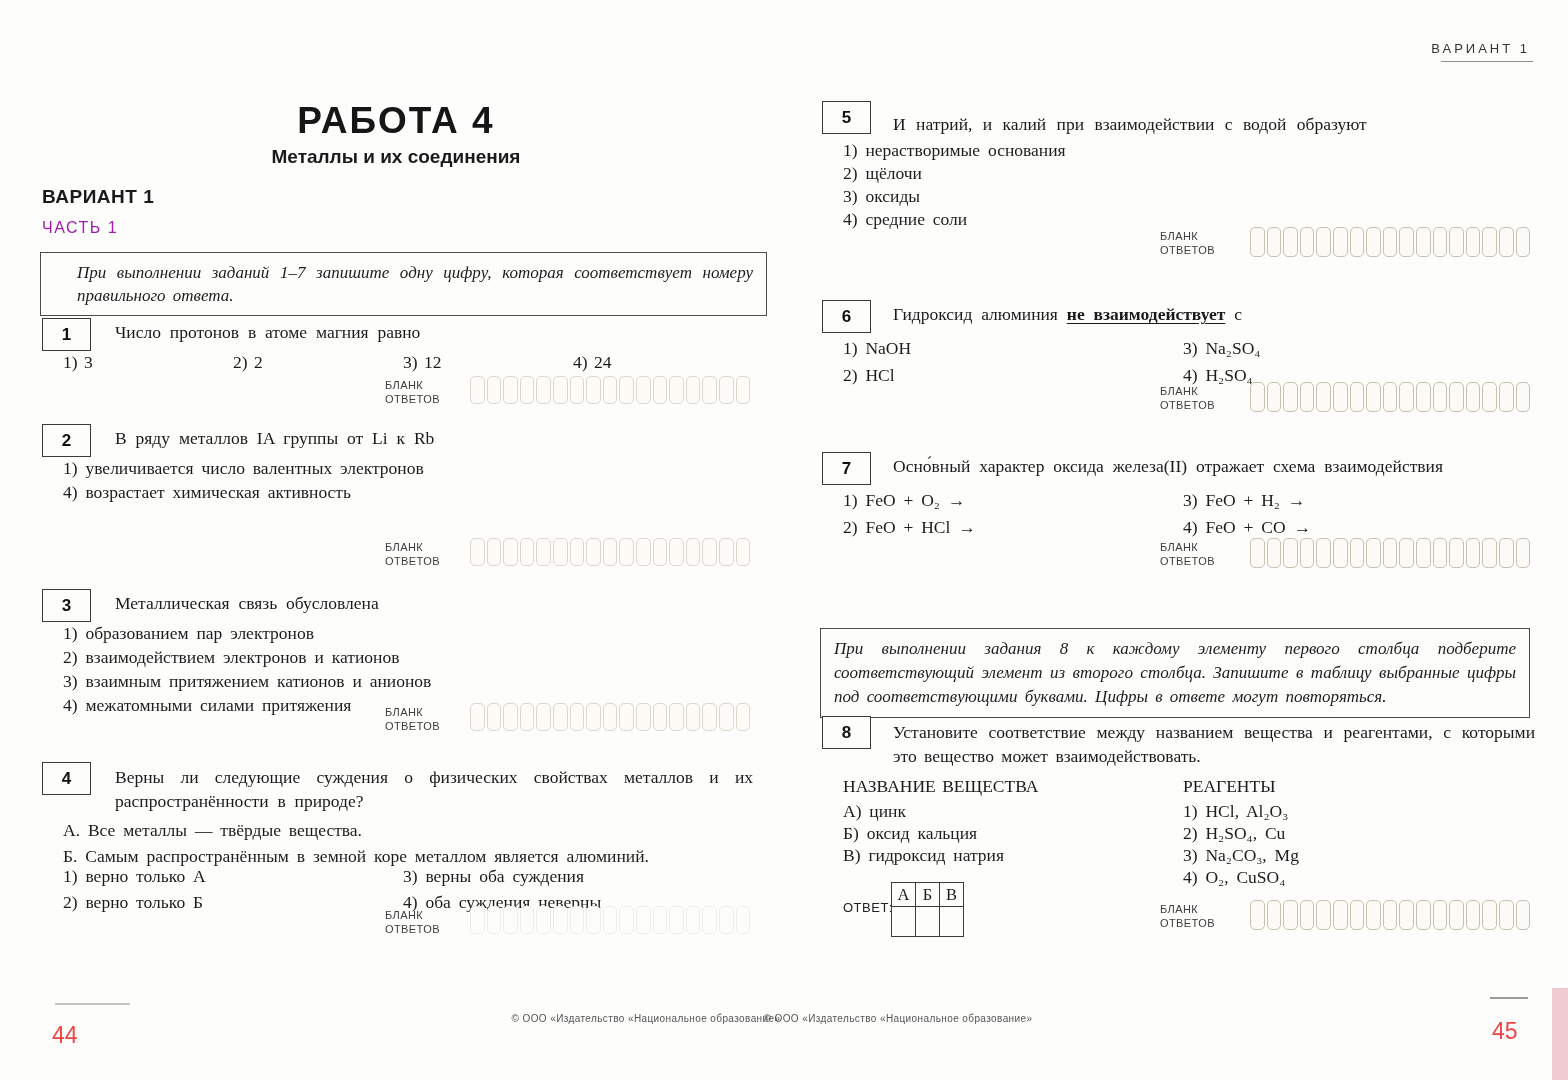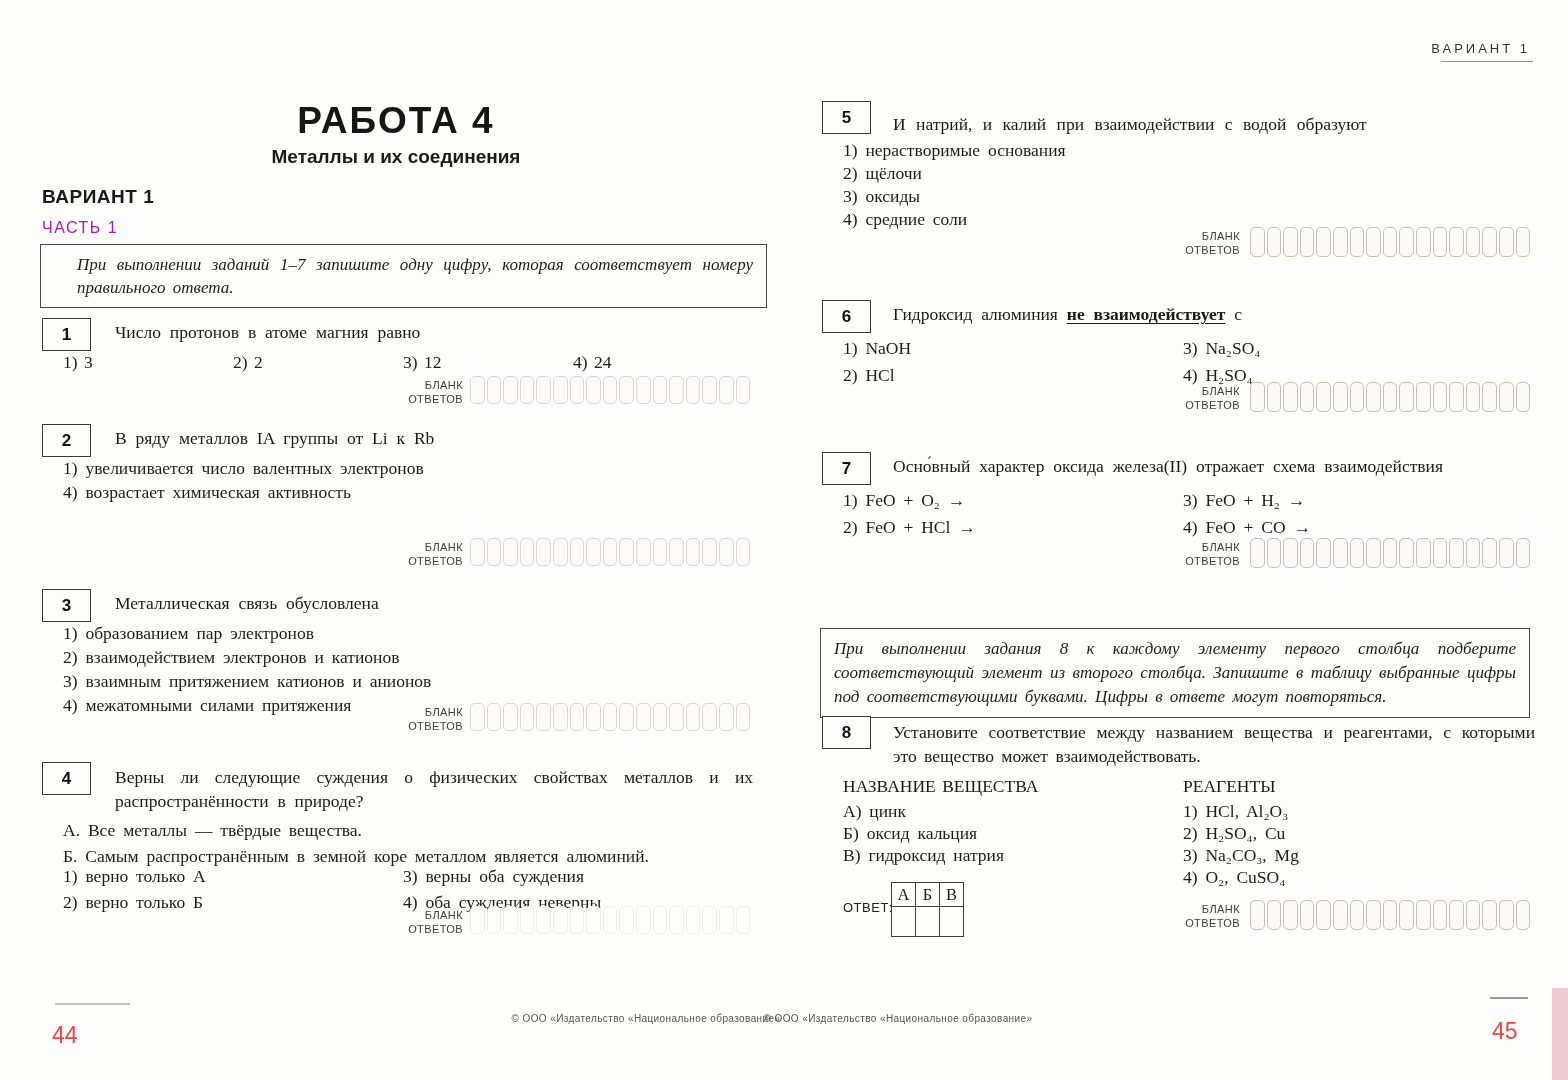--- a/index.html
+++ b/index.html
@@ -13,41 +13,41 @@
   .sans{font-family:"Liberation Sans","DejaVu Sans",sans-serif;}
   .l-title{left:40px;top:100px;width:712px;text-align:center;font-weight:bold;font-size:37px;letter-spacing:2px;color:#161616;}
   .l-subtitle{left:40px;top:146px;width:712px;text-align:center;font-weight:bold;font-size:19px;color:#1a1a1a;}
   .l-variant{left:42px;top:186px;font-weight:bold;font-size:19px;letter-spacing:0.5px;color:#1a1a1a;}
   .l-part{left:42px;top:219px;font-size:16px;letter-spacing:1.5px;color:#a21caf;}
   .r-variant{left:1380px;top:41px;width:150px;text-align:right;font-size:13px;letter-spacing:3px;color:#333;}
   .r-variant-rule{left:1441px;top:61px;width:92px;height:1px;background:#8f8f8f;}
   
   .instr{border:1px solid #4a4a4a;font-style:italic;font-size:17px;line-height:23px;
          padding:8px 13px;text-align:justify;word-spacing:3px;background:#fdfdfc;}
-  .instr1{left:40px;top:244px;width:676px;padding-left:36px;}
+  .instr1{left:40px;top:252px;width:676px;padding-left:36px;}
   .instr8{left:820px;top:628px;width:682px;border-width:1.5px;line-height:24px;}
   
   .qnum{width:47px;height:31px;border:1.6px solid #3a3a3a;display:flex;align-items:center;justify-content:center;
         font-family:"Liberation Sans",sans-serif;font-weight:bold;font-size:17px;color:#111;background:#fdfdfc;}
   
   .qtext{font-size:17.5px;word-spacing:4.5px;color:#1a1a1a;}
   .qtext-block{line-height:24px;text-align:justify;}
   .ul-bold{font-weight:bold;text-decoration:underline;text-underline-offset:3px;}
   
   .olist{font-size:17.5px;word-spacing:3.5px;}
   .olist div{line-height:24px;}
   .olist.lh23 div{line-height:23px;}
   .olist.lh26 div{line-height:26px;}
   .olist.lh27 div{line-height:27px;}
   .olist.lh22 div{line-height:22px;}
   .opt-inline{font-size:17.5px;word-spacing:2px;}
   .colhead{font-size:17.5px;word-spacing:2px;color:#1a1a1a;}
   
   .blank-label{font-family:"Liberation Sans",sans-serif;font-size:11px;line-height:14px;letter-spacing:0.4px;
-               color:#3d3d3d;text-align:right;}
+               color:#3d3d3d;}
   .strip{display:flex;gap:2px;}
   .strip i{flex:1 1 0;border-radius:5px;}
   .strip-right{width:280px;height:30px;}
   .strip-right i{border:1px solid #c8c1b2;background:#fbfaf6;}
   .strip-left{width:280px;height:28px;}
   .strip-left i{border:1px solid #ddd7cc;background:#fcfbf8;}
   .strip-ghost{width:280px;height:28px;}
   .strip-ghost i{border:1px solid #efede8;background:#fdfdfb;}
   
   .ans-label{font-family:"Liberation Sans",sans-serif;font-size:13px;letter-spacing:0.5px;color:#222;}

